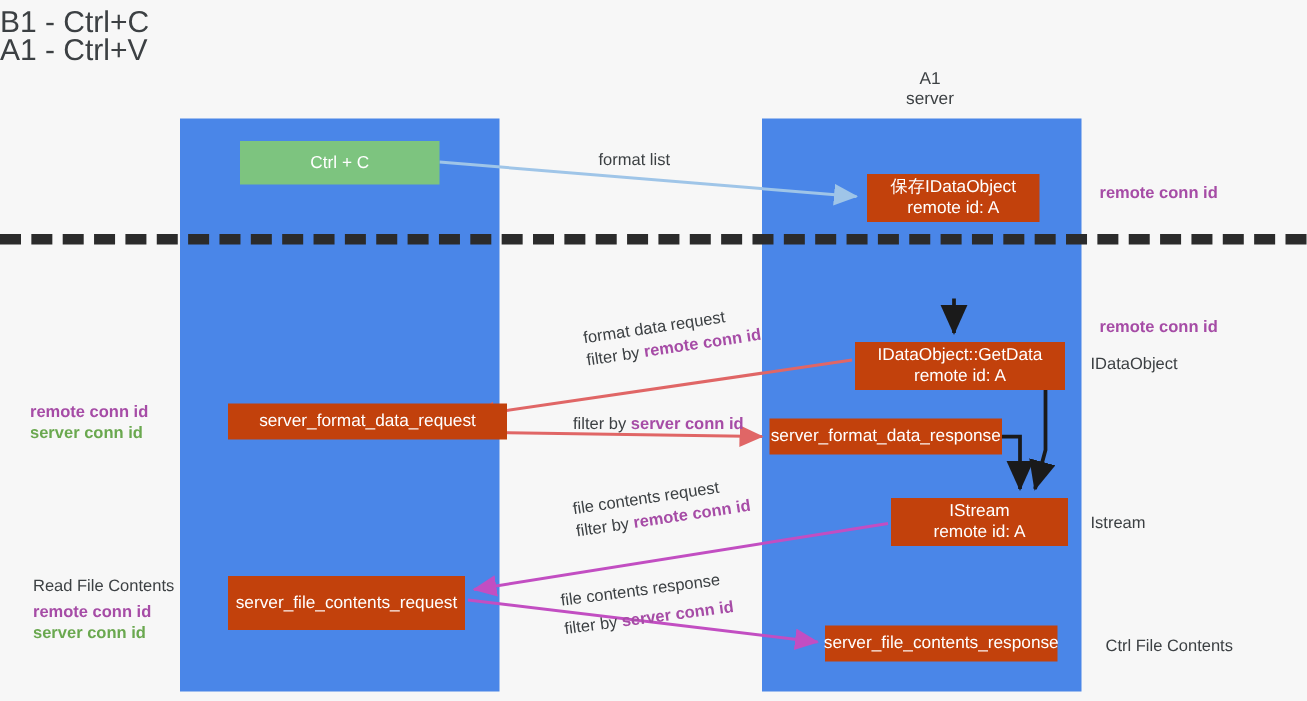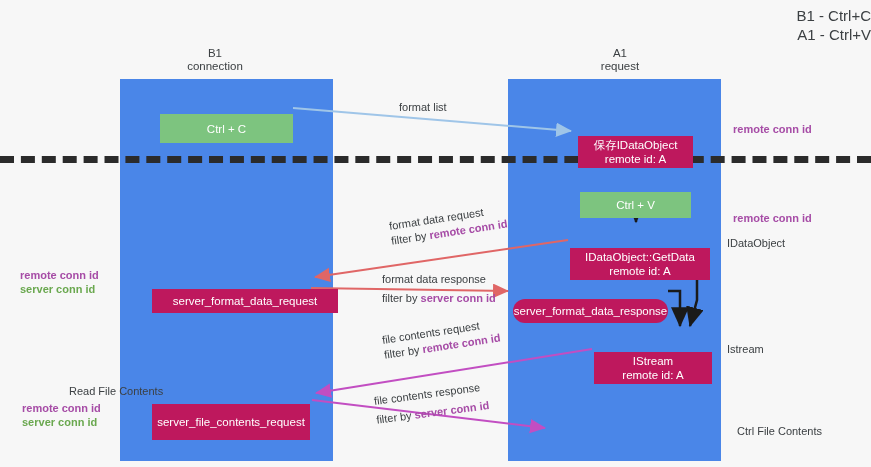--- a/index.html
+++ b/index.html
@@ -8,22 +8,22 @@
     background:#f7f7f7;
     font-family:"Liberation Sans","DejaVu Sans",sans-serif;
     overflow:hidden;
     position:relative;
   }
   #stage{position:absolute;left:0;top:0;width:871px;height:467px;}
   .abs{position:absolute;}
 
   
   #title{
-    left:0;top:6px;width:871px;text-align:right;
-    font-size:15px;color:#3c4043;line-height:19px;
+    left:0;top:6px;width:871px;text-align:left;
+    font-size:20px;color:#3c4043;line-height:19px;
     white-space:pre-line;
   }
 
   
   .col-caption{
     font-size:11.5px;color:#3c4043;text-align:center;line-height:13px;
     white-space:pre-line;
   }
   #cap-b1{left:150px;top:47px;width:130px;}
   #cap-a1{left:555px;top:47px;width:130px;}
@@ -40,49 +40,48 @@
   }
 
   
   .box{
     box-sizing:border-box;
     display:flex;flex-direction:column;
     align-items:center;justify-content:center;
     color:#ffffff;font-size:11.5px;line-height:14px;
     text-align:center;white-space:pre-line;
     padding:1px 4px;
-    margin-top:20px;
   }
   .green{background:#7dc47f;}
-  .orange{background:#be185d;}
+  .orange{background:#c2410c;}
 
   #box-ctrlc{left:160px;top:94px;width:133px;height:29px;}
   #box-save-ido{left:578px;top:116px;width:115px;height:32px;}
   #box-ctrlv{left:580px;top:172px;width:111px;height:26px;}
   #box-getdata{left:570px;top:228px;width:140px;height:32px;}
   #box-sfdreq{left:152px;top:269px;width:186px;height:24px;}
-  #box-sfdresp{left:513px;top:279px;width:155px;height:24px;border-radius:12px;}
+  #box-sfdresp{left:513px;top:279px;width:155px;height:24px;}
   #box-istream{left:594px;top:332px;width:118px;height:32px;}
   #box-sfcreq{left:152px;top:384px;width:158px;height:36px;}
   #box-sfcresp{left:550px;top:417px;width:155px;height:24px;}
 
   
   .side{font-size:11px;line-height:14px;}
   .purple{color:#a64ca6;font-weight:bold;}
   .green-t{color:#6aa84f;font-weight:bold;}
   .plain{color:#3c4043;}
 
   #ann-remote-1{left:733px;top:122px;}
   #ann-remote-2{left:733px;top:211px;}
   #lbl-dataobject{left:727px;top:236px;}
   #lbl-istream{left:727px;top:342px;}
   #lbl-write-fc{left:737px;top:424px;}
 
   #ann-left-1{left:20px;top:268px;}
-  #lbl-read-fc{left:22px;top:384px;margin-left:47px;}
+  #lbl-read-fc{left:22px;top:384px;}
   #ann-left-2{left:22px;top:401px;}
 
   
   .edgelbl{font-size:11px;color:#3c4043;line-height:15px;white-space:nowrap;}
   .purple-b{color:#a64ca6;font-weight:bold;}
 
   #lbl-format-list{left:399px;top:100px;}
 
   #grp-fdreq{left:388px;top:219px;transform:rotate(-8.5deg);transform-origin:0 0;}
   #grp-fdresp{left:382px;top:272px;}
@@ -96,24 +95,22 @@
 <body>
 
 <div id="stage">
 
   <div class="abs" id="title">B1 - Ctrl+C
 A1 - Ctrl+V</div>
 
   <div class="abs lane" id="lane-b1"></div>
   <div class="abs lane" id="lane-a1"></div>
 
-  <div class="abs col-caption" id="cap-b1">B1
-connection</div>
   <div class="abs col-caption" id="cap-a1">A1
-request</div>
+server</div>
 
   <svg id="arrows" viewBox="0 0 871 467">
     <defs>
       <marker id="ah-blue" markerWidth="9" markerHeight="9" refX="7.5" refY="3.6" orient="auto">
         <path d="M0,0 L8,3.6 L0,7.2 z" fill="#9fc5e8"></path>
       </marker>
       <marker id="ah-black" markerWidth="9" markerHeight="9" refX="7.5" refY="3.6" orient="auto">
         <path d="M0,0 L8,3.6 L0,7.2 z" fill="#1a1a1a"></path>
       </marker>
       <marker id="ah-red" markerWidth="9" markerHeight="9" refX="7.5" refY="3.6" orient="auto">
@@ -139,28 +136,28 @@
     <line x1="592" y1="349" x2="316" y2="393" stroke="#c24ec2" stroke-width="2" marker-end="url(#ah-mag)"></line>
 
     <line x1="312" y1="400" x2="545" y2="428" stroke="#c24ec2" stroke-width="2" marker-end="url(#ah-mag)"></line>
   </svg>
 
   <div class="abs" id="divider"></div>
 
   <div class="abs box green" id="box-ctrlc">Ctrl + C</div>
   <div class="abs box orange" id="box-save-ido">保存IDataObject
 remote id: A</div>
-  <div class="abs box green" id="box-ctrlv">Ctrl + V</div>
   <div class="abs box orange" id="box-getdata">IDataObject::GetData
 remote id: A</div>
   <div class="abs box orange" id="box-sfdreq">server_format_data_request</div>
   <div class="abs box orange" id="box-sfdresp">server_format_data_response</div>
   <div class="abs box orange" id="box-istream">IStream
 remote id: A</div>
   <div class="abs box orange" id="box-sfcreq">server_file_contents_request</div>
+  <div class="abs box orange" id="box-sfcresp">server_file_contents_response</div>
 
   <div class="abs side purple" id="ann-remote-1">remote conn id</div>
   <div class="abs side purple" id="ann-remote-2">remote conn id</div>
   <div class="abs side plain" id="lbl-dataobject">IDataObject</div>
   <div class="abs side plain" id="lbl-istream">Istream</div>
   <div class="abs side plain" id="lbl-write-fc">Ctrl File Contents</div>
 
   <div class="abs side" id="ann-left-1">
     <div class="purple">remote conn id</div>
     <div class="green-t">server conn id</div>
@@ -172,21 +169,20 @@
   </div>
 
   <div class="abs edgelbl" id="lbl-format-list">format list</div>
 
   <div class="abs edgelbl" id="grp-fdreq">
     <div>format data request</div>
     <div><span>filter by </span><span class="purple-b">remote conn id</span></div>
   </div>
 
   <div class="abs edgelbl" id="grp-fdresp">
-    <div>format data response</div>
     <div style="margin-top:4px"><span>filter by </span><span class="purple-b">server conn id</span></div>
   </div>
 
   <div class="abs edgelbl" id="grp-fcreq">
     <div>file contents request</div>
     <div><span>filter by </span><span class="purple-b">remote conn id</span></div>
   </div>
 
   <div class="abs edgelbl" id="grp-fcresp">
     <div>file contents response</div>

